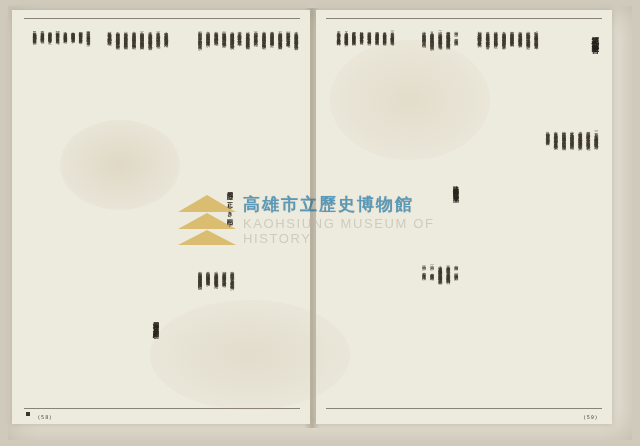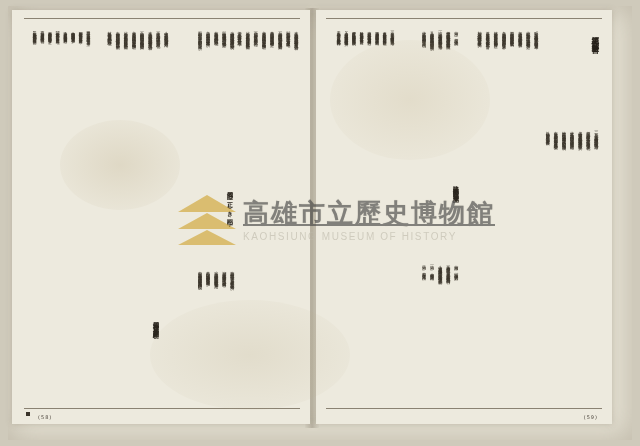--- a/index.html
+++ b/index.html
@@ -128,31 +128,30 @@
     left: 0;
     width: 0; height: 0;
     border-left: 29px solid transparent;
     border-right: 29px solid transparent;
   }
   .wm-logo .c1 { top: 2px;  border-bottom: 17px solid #cfa32e; }
   .wm-logo .c2 { top: 20px; border-bottom: 16px solid #cfa32e; }
   .wm-logo .c3 { top: 37px; border-bottom: 15px solid #cfa32e; }
   .wm-text { display: flex; flex-direction: column; justify-content: center; }
   .wm-cn {
-    font-size: 26px;
+    font-size: 17px;
     font-weight: bold;
-    color: #404040;
+    color: #0369a1;
     letter-spacing: 2px;
     font-family: "DejaVu Sans", sans-serif;
     text-shadow: 0 0 1px rgba(90,85,70,0.5);
     line-height: 1.05;
-    text-decoration: underline;
   }
   .wm-en {
-    font-size: 10px;
+    font-size: 13px;
     color: #bdb9aa;
     letter-spacing: 1.6px;
     font-family: "Liberation Sans", sans-serif;
     margin-top: 3px;
   }
   .stain {
     position: absolute;
     border-radius: 50%;
     pointer-events: none;
   }

